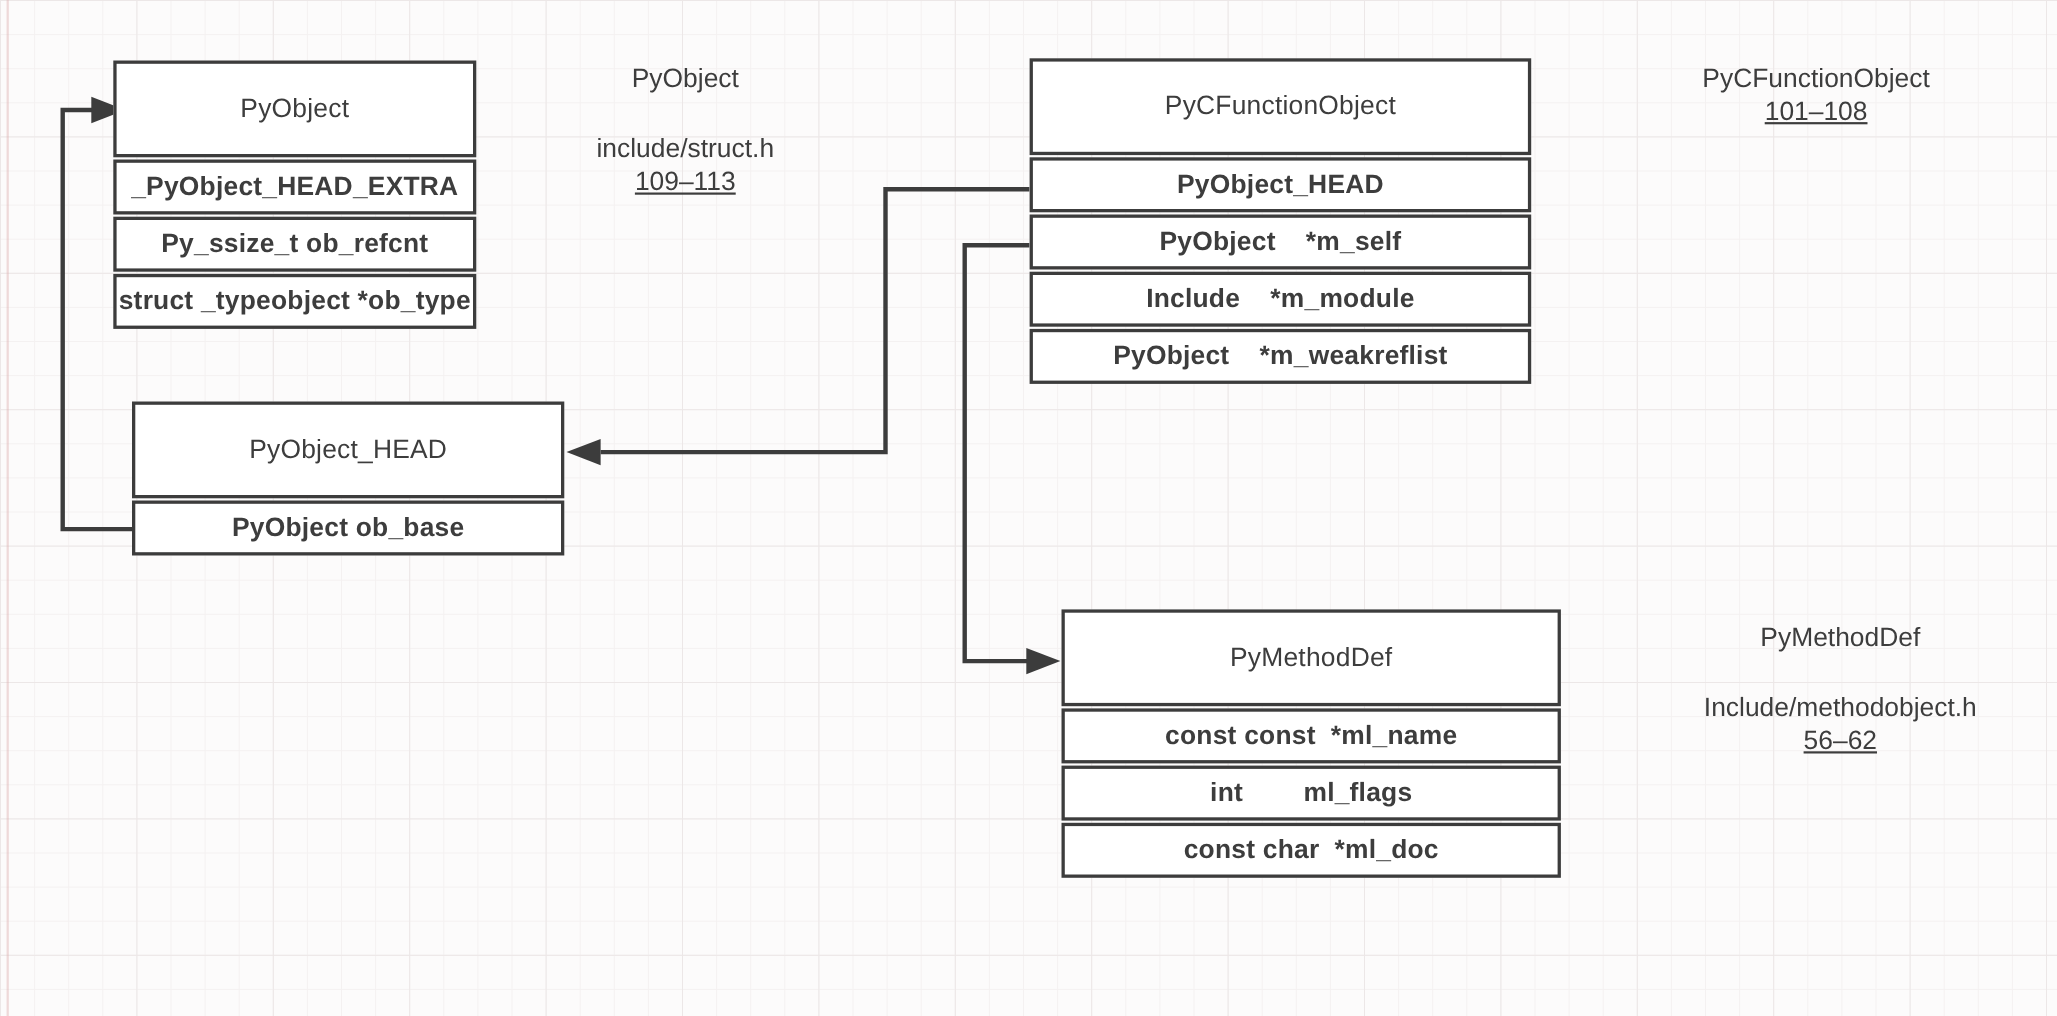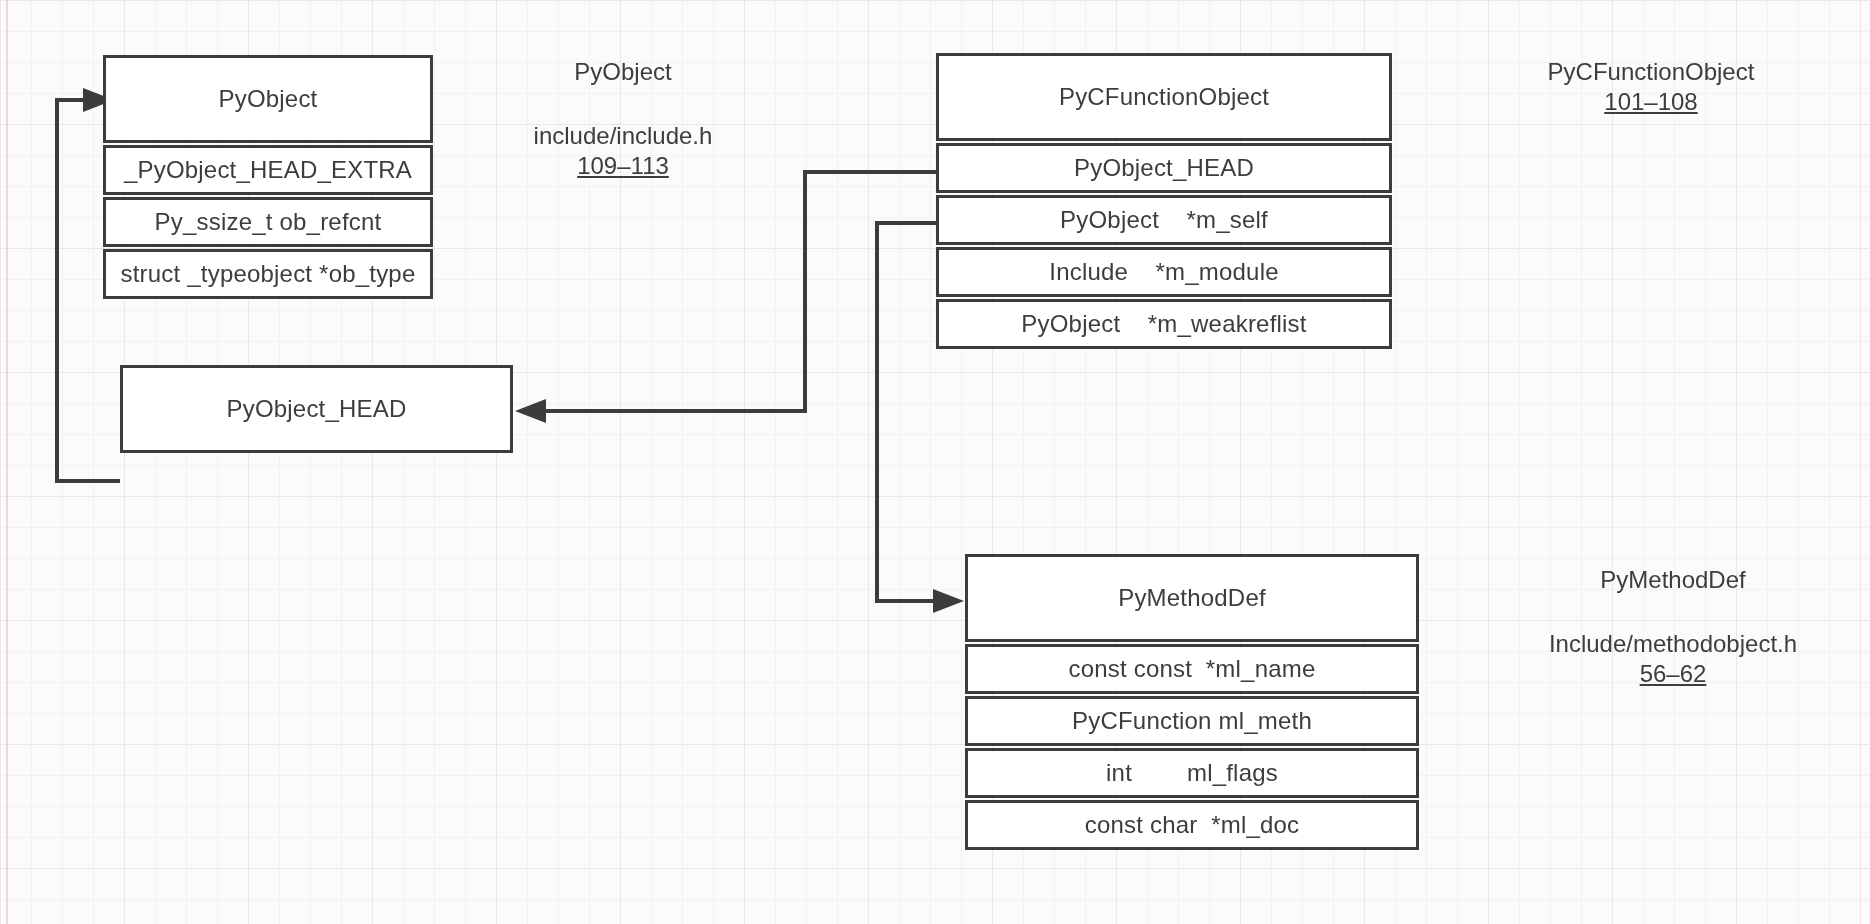--- a/index.html
+++ b/index.html
@@ -45,21 +45,21 @@
     border: 3px solid #3c3c3c;
     box-sizing: border-box;
     display: flex;
     align-items: center;
     justify-content: center;
     font-size: 24px;
     white-space: pre;
     letter-spacing: 0.2px;
   }
   .cell.header { height: 88px; }
-  .cell.row    { height: 50px; }
+  .cell.row    { height: 50px; font-weight: bold; }
   .ref-label {
     position: absolute;
     text-align: center;
     font-size: 24px;
     line-height: 28px;
     color: #3d3d3d;
   }
   .ref-label .ref-file { margin-top: 36px; }
   .ref-label .ref-lines { margin-top: 2px; text-decoration: underline; }
 </style>
@@ -85,41 +85,41 @@
 
   <div class="struct-box" style="left:103px; top:55px; width:330px;">
     <div class="cell header">PyObject</div>
   <div class="cell row">_PyObject_HEAD_EXTRA</div>
       <div class="cell row">Py_ssize_t ob_refcnt</div>
       <div class="cell row">struct _typeobject *ob_type</div>
     </div>
 
   <div class="struct-box" style="left:120px; top:365px; width:393px;">
     <div class="cell header">PyObject_HEAD</div>
+  <div class="cell row">PyObject ob_base</div>
     </div>
 
   <div class="struct-box" style="left:936px; top:53px; width:456px;">
     <div class="cell header">PyCFunctionObject</div>
   <div class="cell row">PyObject_HEAD</div>
       <div class="cell row">PyObject    *m_self</div>
       <div class="cell row">Include    *m_module</div>
       <div class="cell row">PyObject    *m_weakreflist</div>
     </div>
 
   <div class="struct-box" style="left:965px; top:554px; width:454px;">
     <div class="cell header">PyMethodDef</div>
   <div class="cell row">const const  *ml_name</div>
-      <div class="cell row">PyCFunction ml_meth</div>
       <div class="cell row">int        ml_flags</div>
       <div class="cell row">const char  *ml_doc</div>
     </div>
 
   <div class="ref-label" style="left:478px; top:58px; width:290px;">
     <div>PyObject</div>
-    <div class="ref-file">include/include.h</div>
+    <div class="ref-file">include/struct.h</div>
     <div class="ref-lines">109–113</div>
   </div>
 
   <div class="ref-label" style="left:1495px; top:58px; width:312px;">
     <div>PyCFunctionObject</div>
     <div class="ref-lines">101–108</div>
   </div>
 
   <div class="ref-label" style="left:1508px; top:566px; width:330px;">
     <div>PyMethodDef</div>

